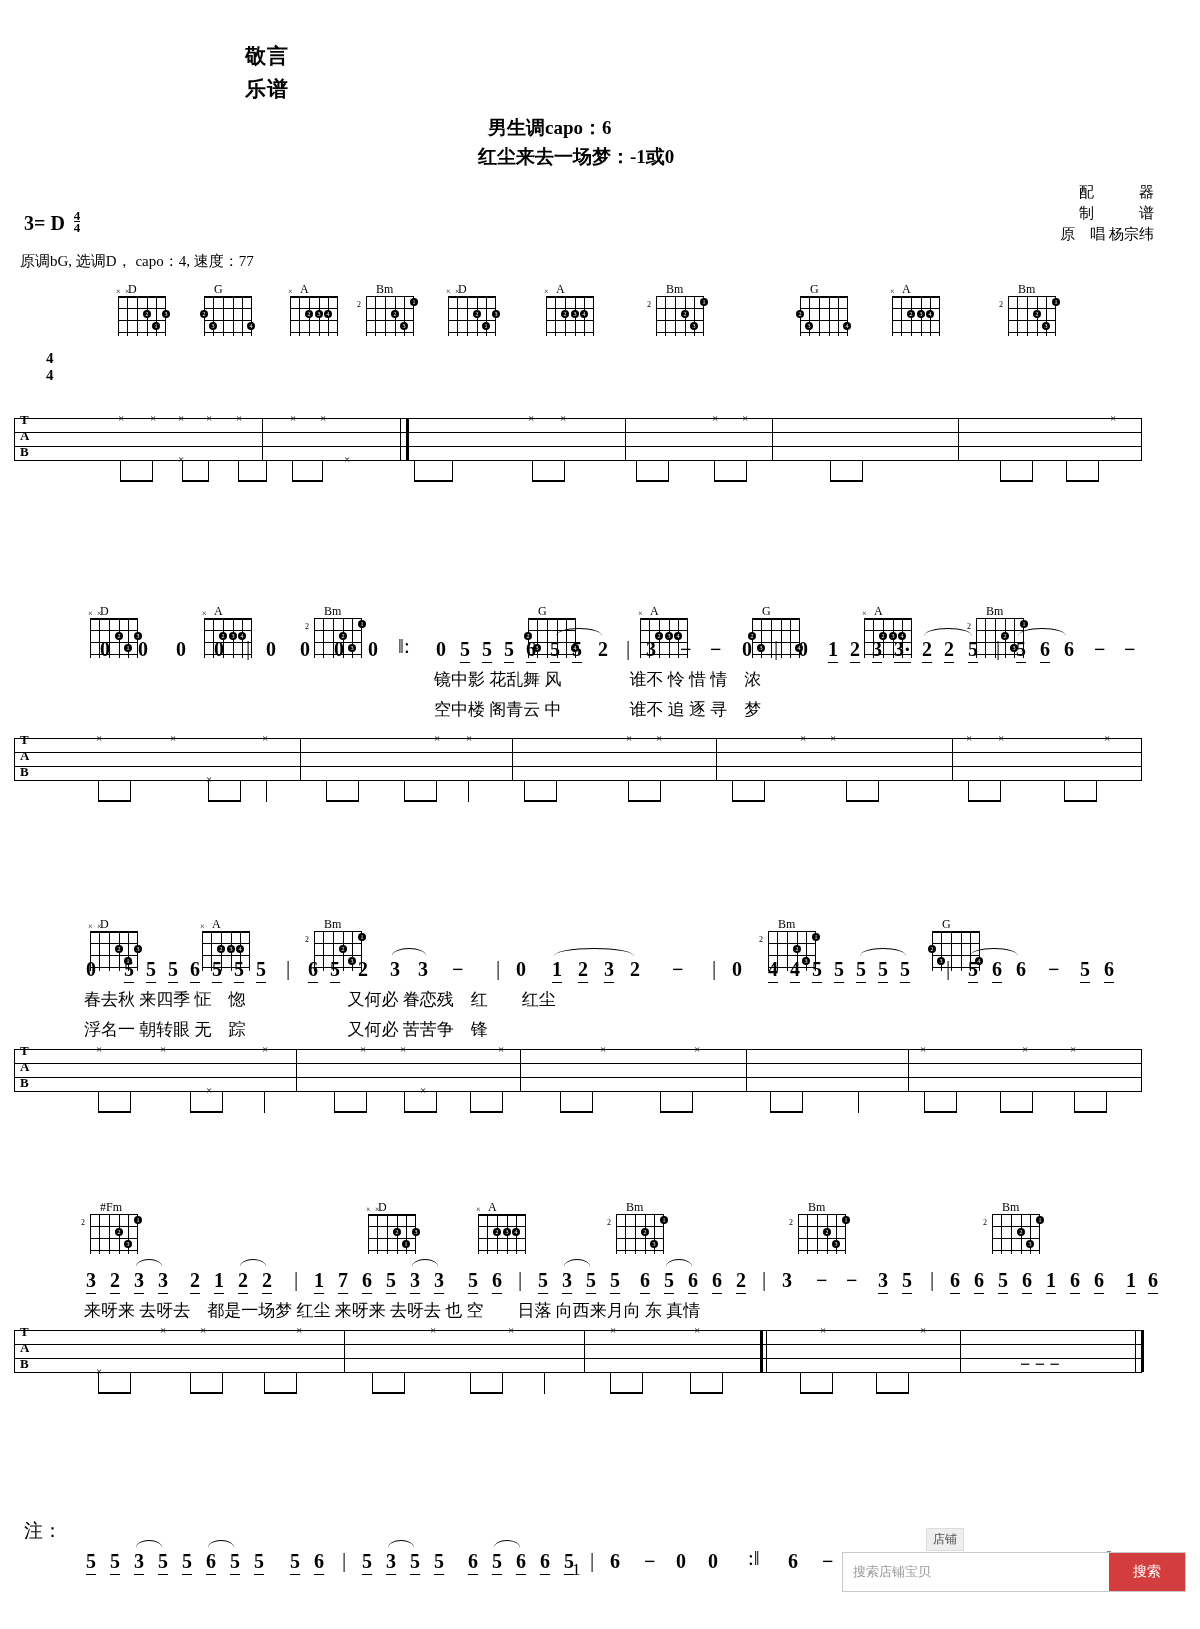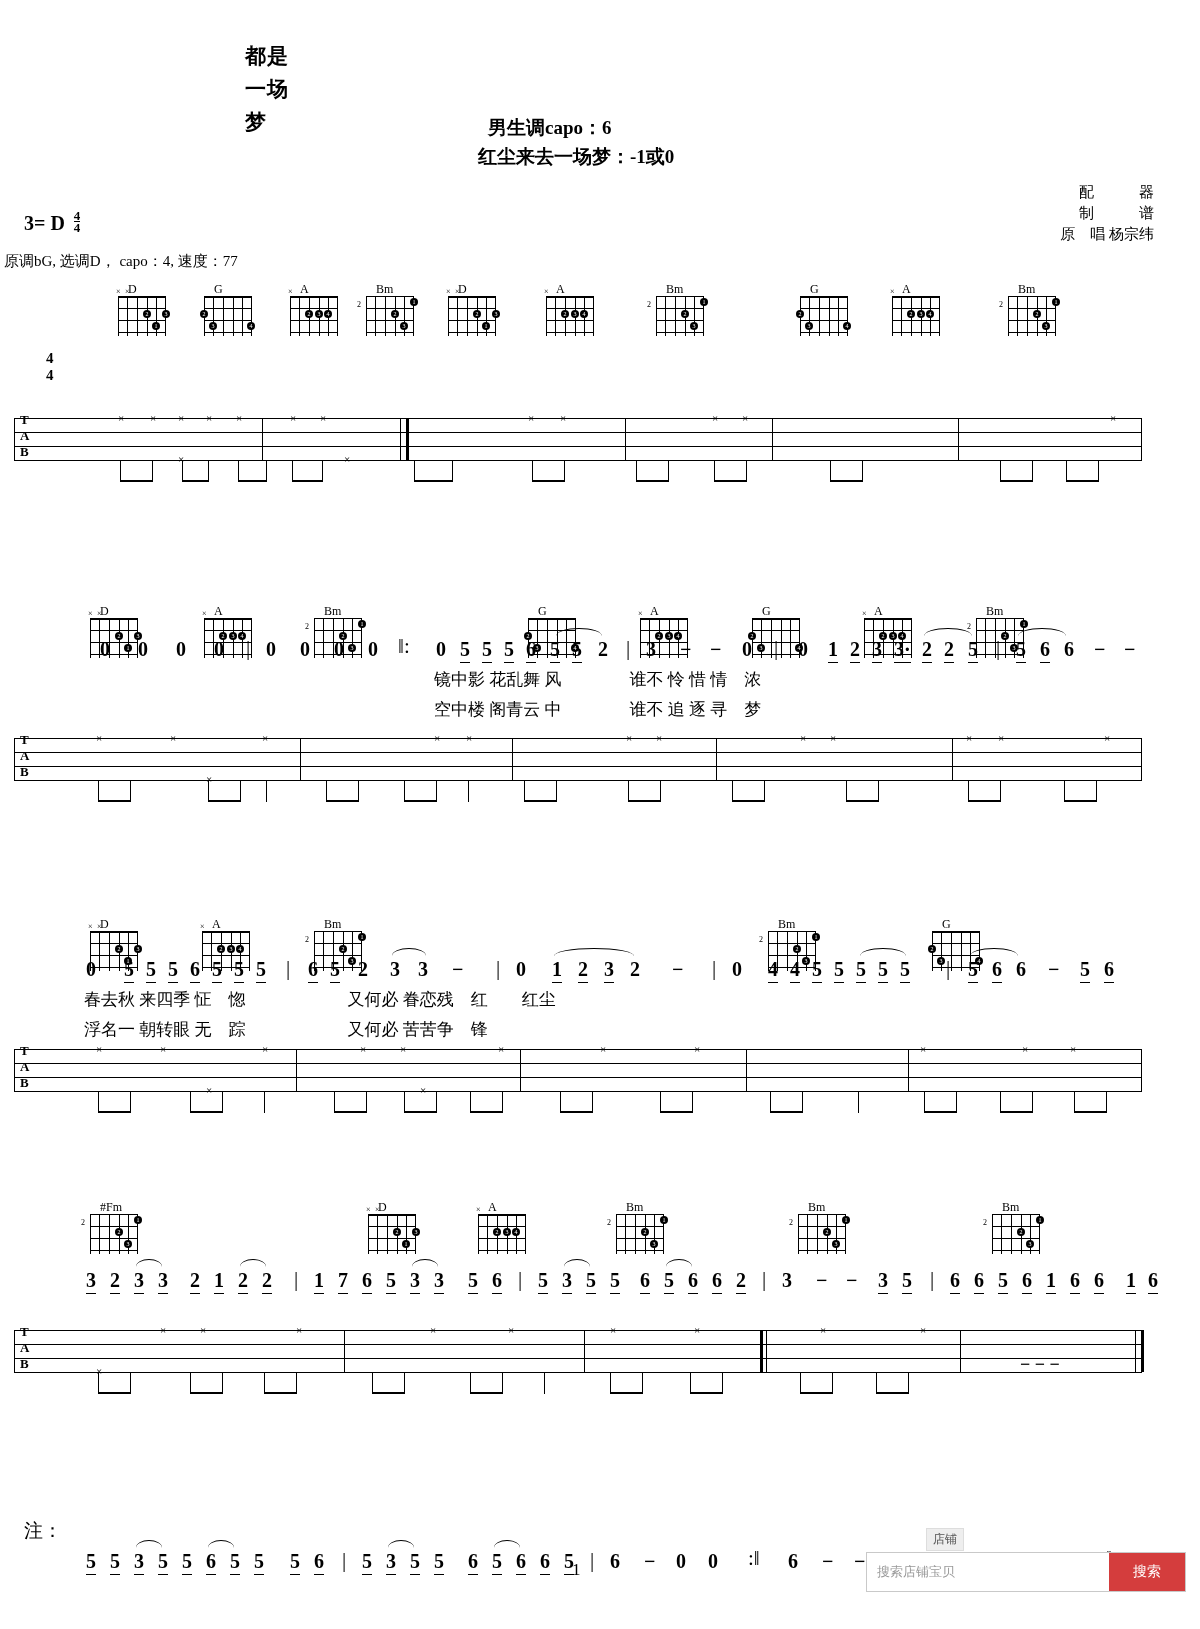--- a/index.html
+++ b/index.html
@@ -42,21 +42,21 @@
     position:absolute;left:24px;top:210px;
     font-size:20px;font-weight:bold;
   }
   .keysig .frac{
     display:inline-block;vertical-align:-2px;
     font-size:13px;line-height:11px;text-align:center;
     margin-left:4px;
   }
   .keysig .frac b{display:block;font-weight:bold;}
   .origkey{
-    position:absolute;left:4px;top:252px;
+    position:absolute;left:20px;top:252px;
     font-size:15px;
     text-align:center;
   }
 
   
   .system{position:absolute;left:0;width:1200px;}
   .sys1{top:282px;}
   .sys2{top:604px;}
   .sys3{top:917px;}
   .sys4{top:1200px;}
@@ -116,41 +116,41 @@
     position:absolute;font-size:17px;white-space:nowrap;
     font-family:"Liberation Serif",serif;
   }
 
   .footnote{position:absolute;left:24px;top:1518px;font-size:19px;}
   .pageno{position:absolute;left:572px;top:1560px;font-size:17px;}
 
   
   .searchbox{
     position:absolute;right:14px;top:1552px;width:318px;height:38px;
-    border:1px solid #c9c9c9;background:#fff;
+    border:1px solid #c9c9c9;background:#fff;padding-left:24px;
   }
   .searchbox .inp{
     position:absolute;left:0;top:0;width:232px;height:38px;line-height:38px;
     font-size:13px;color:#999;padding-left:10px;box-sizing:border-box;
   }
   .searchbox .btn{
     position:absolute;right:0;top:0;width:76px;height:38px;
     background:#d43d3d;color:#fff;font-size:14px;text-align:center;line-height:38px;
   }
   .shoptag{
     position:absolute;right:236px;top:1528px;
     font-size:12px;color:#555;background:#eee;padding:2px 6px;border:1px solid #ddd;
   }
 </style>
 </head>
 <body>
 
 <div class="sheet">
 
-  <div class="logo">都是一场梦</div>
+  <div class="logo">敬言乐谱</div>
   <div class="subtitle1">男生调capo：6</div>
   <div class="subtitle2">红尘来去一场梦：-1或0</div>
 
   <div class="credits">
     <div>配　　　器</div>
     <div>制　　　谱</div>
     <div>原　唱  杨宗纬</div>
   </div>
 
   <div class="keysig">
@@ -933,20 +933,21 @@
       <div class="bar" style="left:930px;top:192px">|</div>
       <div class="num ul1" style="left:950px;top:194px">6</div>
       <div class="num ul1" style="left:974px;top:194px">6</div>
       <div class="num ul1" style="left:998px;top:194px">5</div>
       <div class="num ul1" style="left:1022px;top:194px">6</div>
       <div class="num ul1" style="left:1046px;top:194px">1</div>
       <div class="num ul1" style="left:1070px;top:194px">6</div>
       <div class="num ul1" style="left:1094px;top:194px">6</div>
       <div class="num ul1" style="left:1126px;top:194px">1</div>
       <div class="num ul1" style="left:1148px;top:194px">6</div>
+      <div class="lyr" style="left:84px;top:224px">来呀来 去呀去　都是一场梦 红尘 来呀来 去呀去 也 空　　日落 向西来月向 东 真情</div>
     </div>
   </div>
 
   <div class="system sys4">
     <div class="chords">
       <div class="chord" style="left:82px">
         <div class="nm">#Fm</div>
         <div class="grid">
           <div class="nut" style="height:1px"></div>
             <div class="hline" style="top:12px"></div>

